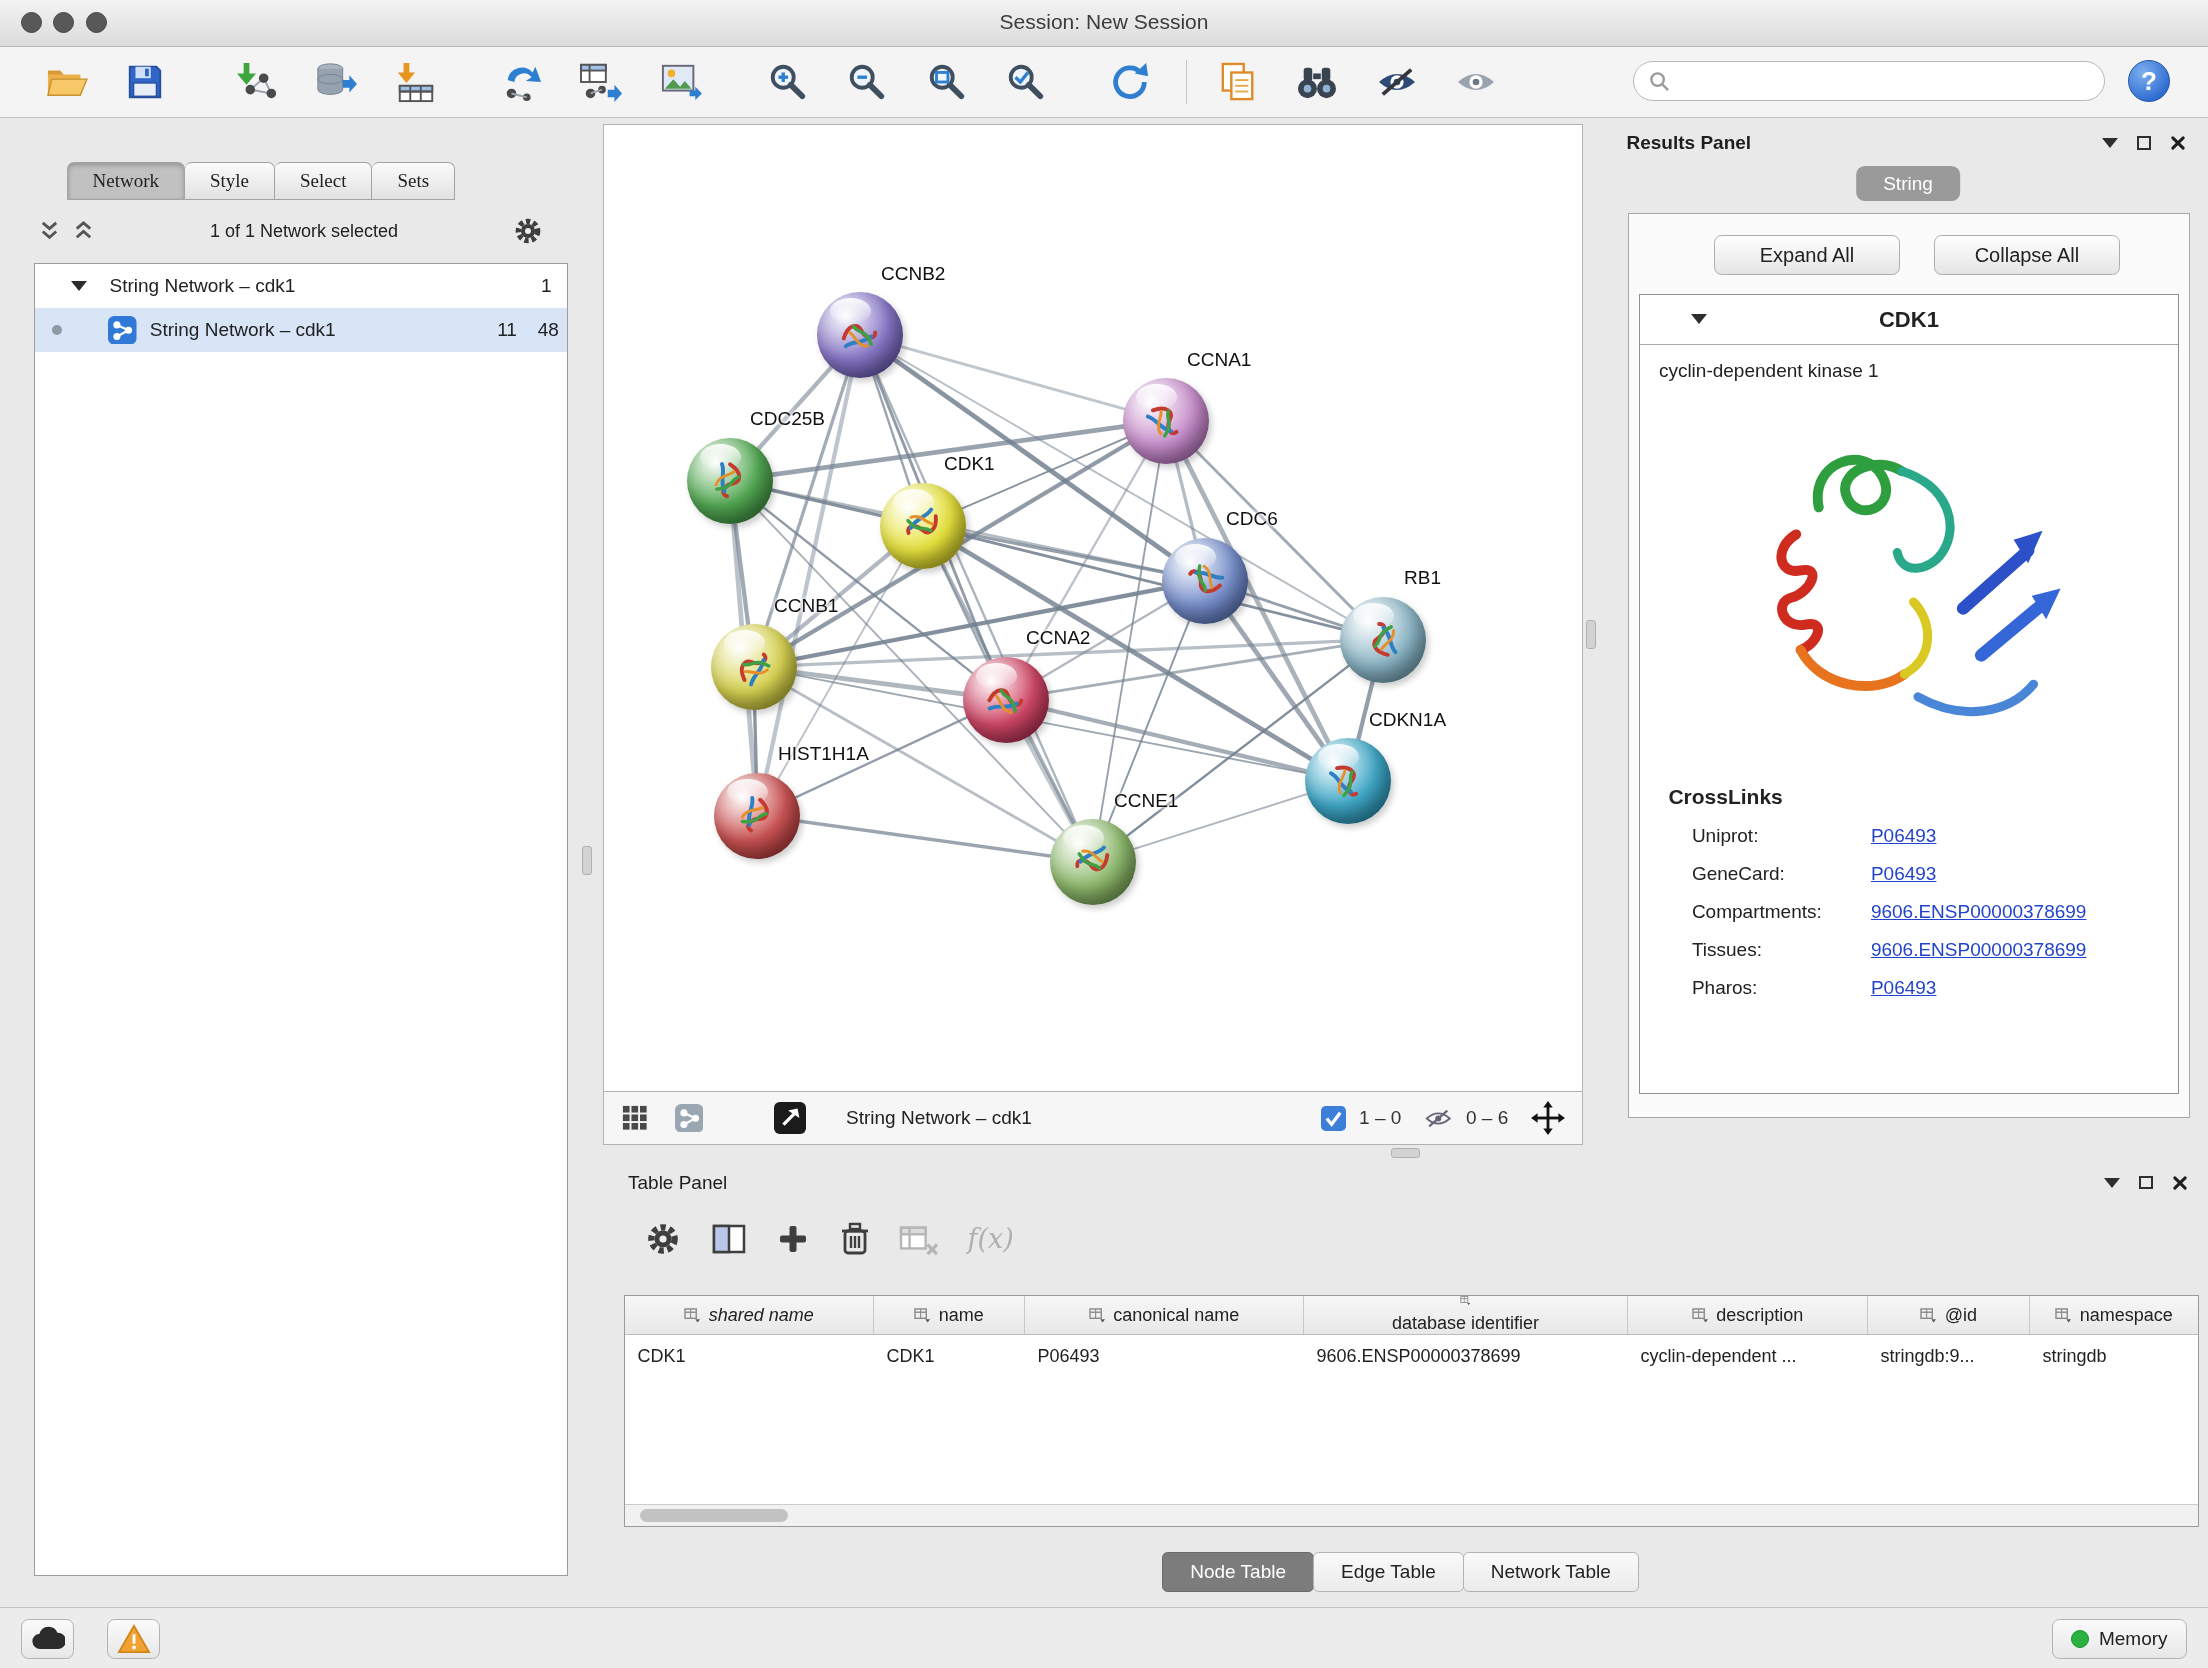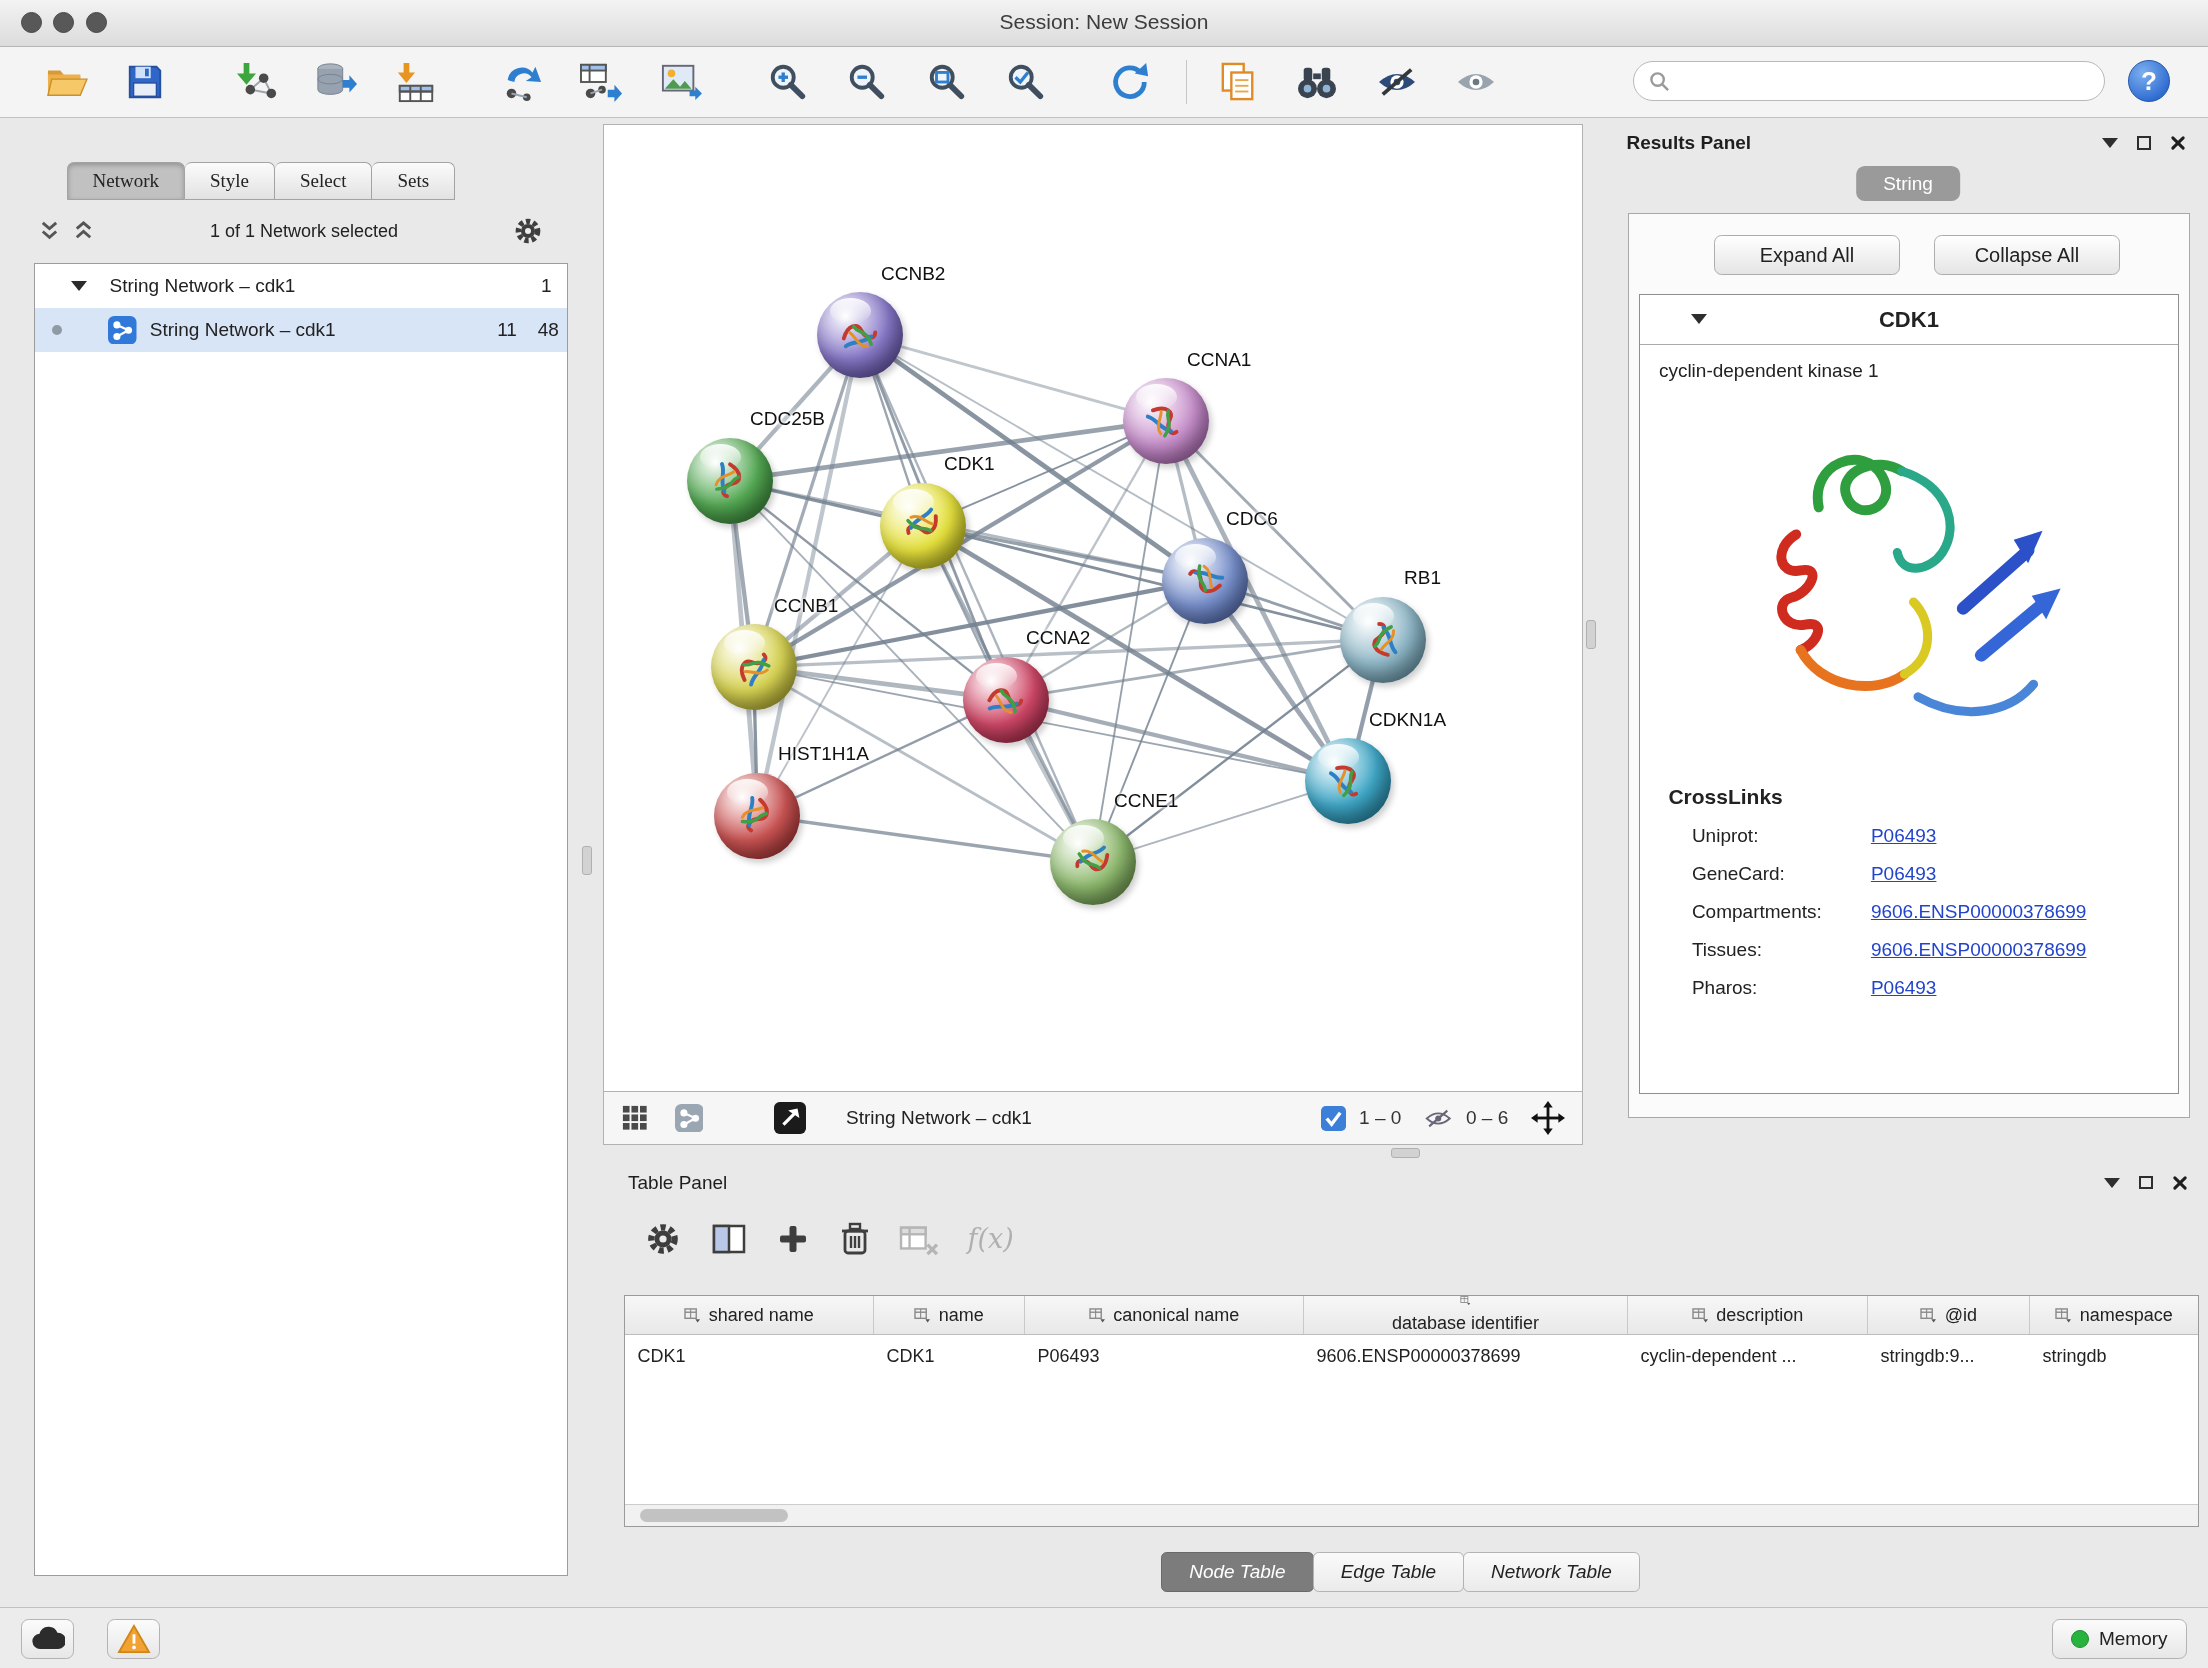--- a/index.html
+++ b/index.html
@@ -101,21 +101,21 @@
   .tp-toolbar{position:absolute;left:42px;top:48px;height:57px;display:flex;align-items:center;gap:28.5px;}
   #tp-table{position:absolute;left:21px;top:133px;width:1575px;height:232px;background:#fff;
     border:1px solid #9a9a9a;box-sizing:border-box;overflow:hidden;}
   .tp-hrow{display:flex;height:38px;background:linear-gradient(#f7f7f7,#e8e8e8);border-bottom:1px solid #bdbdbd;}
   .tp-hcell{display:flex;align-items:center;justify-content:center;gap:7.6px;border-right:1px solid #c9c9c9;
     font-size:18px;box-sizing:border-box;flex:0 0 auto;overflow:hidden;white-space:nowrap;}
   .tp-row{display:flex;height:42px;align-items:center;font-size:18px;}
   .tp-cell{padding-left:12.4px;box-sizing:border-box;white-space:nowrap;overflow:hidden;flex:0 0 auto;}
   .tp-scroll{position:absolute;left:0;right:0;bottom:0;height:21px;background:#f1f1f1;border-top:1px solid #ccc;}
   .tp-thumb{position:absolute;left:15px;top:3.8px;width:148px;height:13.3px;background:#c2c2c2;border-radius:6.7px;}
-  #tp-tabs{position:absolute;left:0;right:0;top:390px;display:flex;justify-content:center;font-style:italic;}
+  #tp-tabs{position:absolute;left:0;right:0;top:390px;display:flex;justify-content:center;}
   .tp-tab{height:38px;padding:0 27px;display:flex;align-items:center;font-size:19px;border:1px solid #b3b3b3;
     background:linear-gradient(#fafafa,#ebebeb);margin-left:-1px;border-radius:5.7px;}
   .tp-tab.sel{background:#7c7c7c;color:#fff;border-color:#696969;}
 
   
   #status-bar{position:absolute;left:0;top:1607px;width:100%;height:61px;background:#ececec;border-top:1px solid #c0c0c0;}
   .sb-btn{position:absolute;top:10.5px;height:40px;border:1px solid #b3b3b3;border-radius:7.6px;
     background:linear-gradient(#fbfbfb,#e7e7e7);display:flex;align-items:center;justify-content:center;box-sizing:border-box;}
   .mem-dot{width:16px;height:16px;border-radius:50%;background:#27b33e;margin-right:9.5px;border:1px solid #1d8f30;}
 
@@ -691,21 +691,21 @@
           <line x1="11" y1="6" x2="11" y2="28" stroke="#b5b5b5" stroke-width="2.5"></line>
           <g stroke="#b5b5b5" stroke-width="3.5">
             <line x1="30" y1="24" x2="40" y2="34"></line>
             <line x1="40" y1="24" x2="30" y2="34"></line>
           </g>
         </svg>
       <span style="font-family:'DejaVu Serif',serif;font-style:italic;font-size:27px;color:#b0b0b0">f(x)</span>
     </div>
     <div id="tp-table">
       <div class="tp-hrow" id="tp-hrow">
-          <div class="tp-hcell" style="width: 249px;">
+          <div class="tp-hcell" style="width: 249px; font-style: italic;">
             <svg width="17" height="15" viewBox="0 0 18 16">
               <rect x="1" y="1" width="12" height="10" fill="none" stroke="#8a8a8a" stroke-width="1.5"></rect>
               <line x1="1" y1="4.5" x2="13" y2="4.5" stroke="#8a8a8a" stroke-width="1.5"></line>
               <line x1="7" y1="1" x2="7" y2="11" stroke="#8a8a8a" stroke-width="1.2"></line>
               <path d="M12 12 l5 0 -2.5 3.5 z" fill="#555"></path>
             </svg>
             <span>shared name</span>
           </div>
           <div class="tp-hcell" style="width: 151px;">
             <svg width="17" height="15" viewBox="0 0 18 16">

